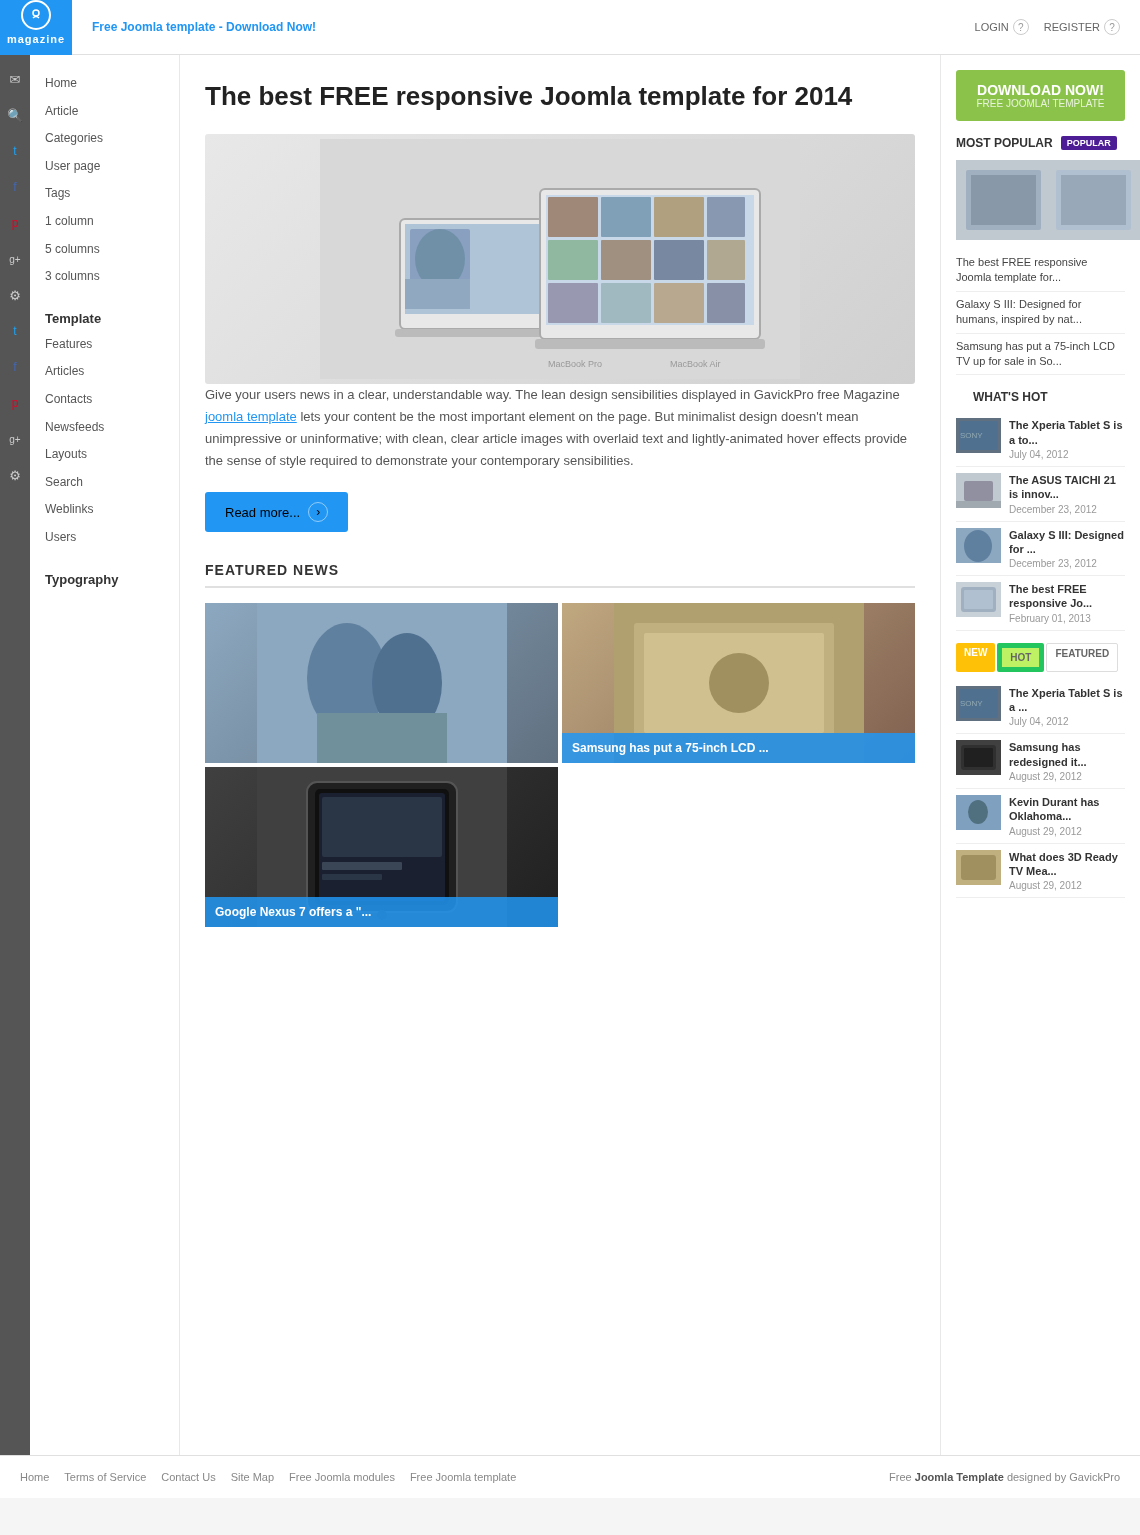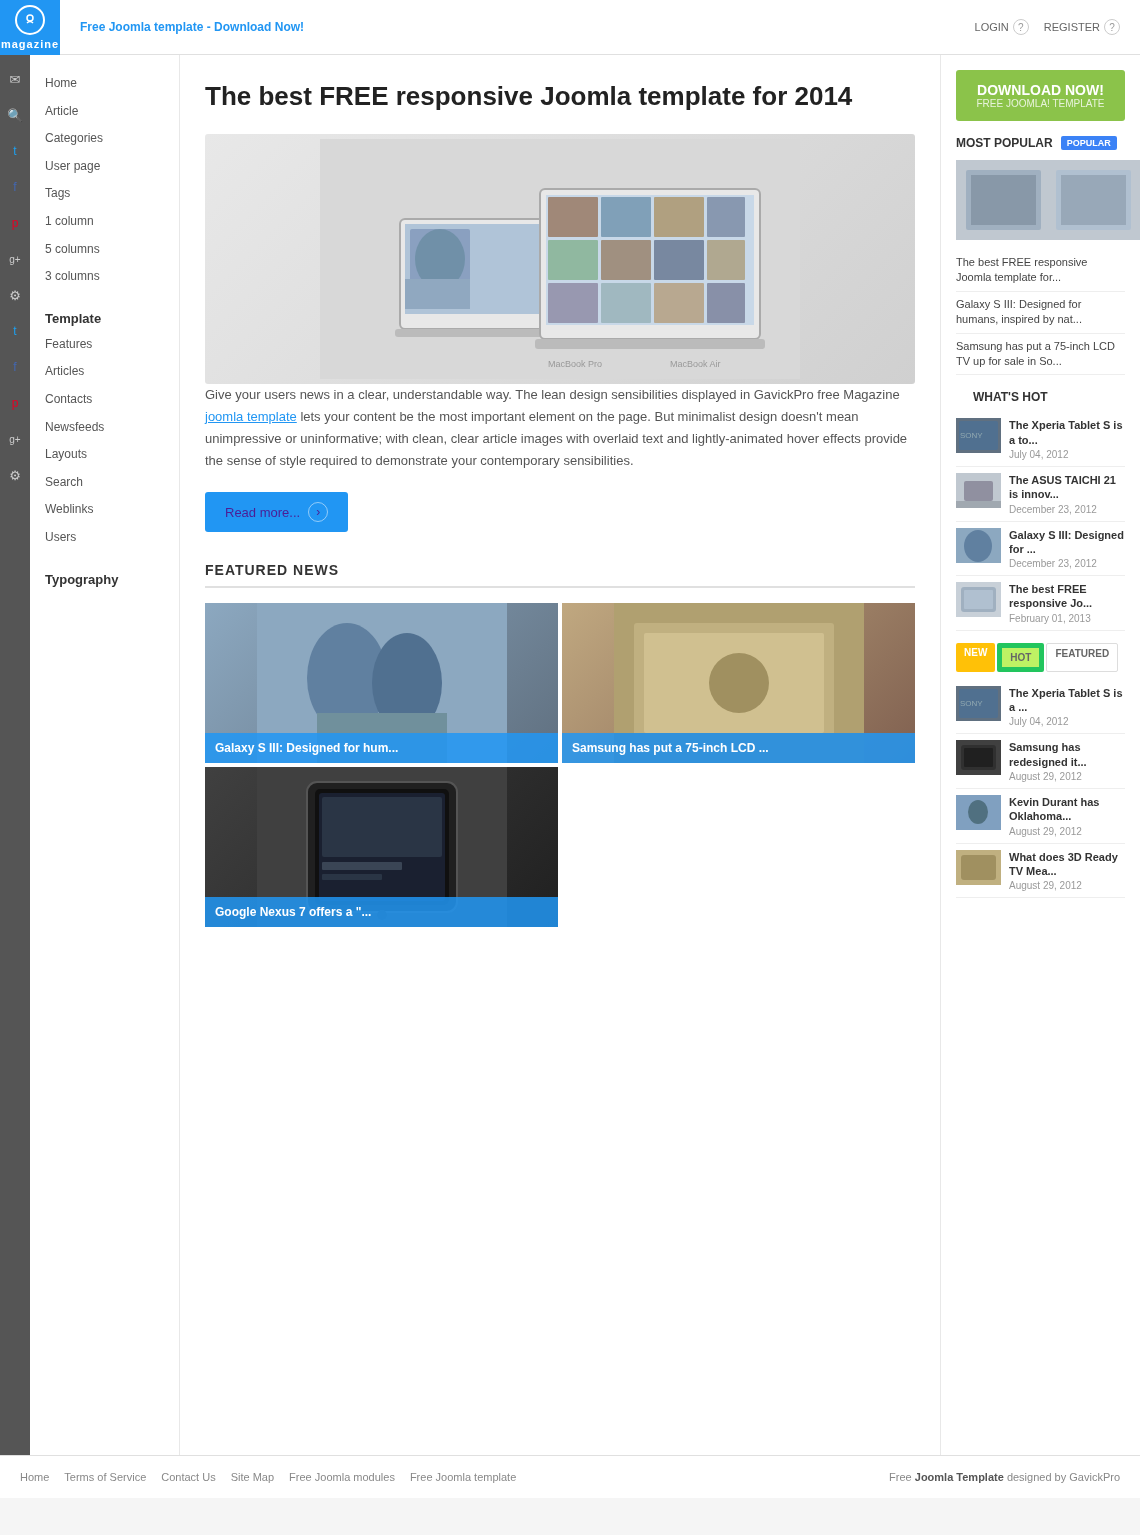--- a/index.html
+++ b/index.html
@@ -1,20 +1,20 @@
 <!DOCTYPE html>
 <html><head>
   <meta charset="utf-8">
   <style>
     * { margin: 0; padding: 0; box-sizing: border-box; }
     body { font-family: Arial, sans-serif; font-size: 13px; color: #333; background: #f5f5f5; }
     
     
     .top-bar { background: #fff; border-bottom: 1px solid #e0e0e0; display: flex; align-items: center; padding: 0 20px; height: 55px; }
-    .logo { background: #2196F3; width: 60px; height: 55px; display: flex; flex-direction: column; align-items: center; justify-content: center; color: #fff; margin-left: -20px; margin-right: 20px; }
+    .logo { background: #2196F3; width: 72px; height: 55px; display: flex; flex-direction: column; align-items: center; justify-content: flex-start; color: #fff; margin-left: -20px; margin-right: 20px; }
     .logo-icon { width: 30px; height: 30px; border: 2px solid #fff; border-radius: 50%; display: flex; align-items: center; justify-content: center; margin-bottom: 3px; }
     .logo-text { font-size: 11px; font-weight: bold; letter-spacing: 1px; }
     .site-tagline { font-size: 12px; color: #888; flex: 1; }
     .site-tagline span { color: #2196F3; font-weight: bold; }
     .top-nav { display: flex; gap: 15px; align-items: center; }
     .top-nav a { font-size: 11px; color: #666; text-decoration: none; display: flex; align-items: center; gap: 4px; }
     .top-nav .q-icon { width: 16px; height: 16px; border: 1px solid #ccc; border-radius: 50%; display: flex; align-items: center; justify-content: center; font-size: 10px; color: #999; }
 
     
     .page-wrapper { display: flex; max-width: 1140px; margin: 0 auto; background: #fff; }
@@ -34,37 +34,37 @@
 
     
     .right-sidebar { width: 200px; padding: 15px; background: #fff; border-left: 1px solid #e8e8e8; }
 
     
     .article-title { font-size: 26px; font-weight: bold; color: #222; margin-bottom: 20px; line-height: 1.3; }
     .hero-image { width: 100%; height: 250px; background: linear-gradient(135deg, #e8e8e8 0%, #d0d0d0 100%); border-radius: 3px; display: flex; align-items: center; justify-content: center; overflow: hidden; position: relative; }
 
     .article-body { font-size: 13px; line-height: 1.7; color: #555; margin-bottom: 20px; }
     .article-body a { color: #2196F3; }
-    .read-more-btn { background: #2196F3; color: #4c1d95; border: none; padding: 10px 20px; border-radius: 3px; font-size: 13px; cursor: pointer; display: flex; align-items: center; gap: 8px; }
+    .read-more-btn { background: #2196F3; color: #000000; border: none; padding: 10px 20px; border-radius: 3px; font-size: 13px; cursor: pointer; display: flex; align-items: center; gap: 8px; }
     .read-more-btn .arrow { width: 20px; height: 20px; border: 1px solid rgba(255,255,255,0.5); border-radius: 50%; display: flex; align-items: center; justify-content: center; font-size: 12px; }
 
     
     .section-title { font-size: 14px; font-weight: bold; color: #333; text-transform: uppercase; letter-spacing: 1px; margin: 30px 0 15px; border-bottom: 2px solid #e0e0e0; padding-bottom: 8px; }
     .featured-grid { display: grid; grid-template-columns: 1fr 1fr; gap: 4px; }
     .featured-item { position: relative; overflow: hidden; }
     .featured-img-placeholder { width: 100%; height: 160px; display: flex; align-items: center; justify-content: center; font-size: 11px; color: #999; }
     .featured-caption { position: absolute; bottom: 0; left: 0; right: 0; background: rgba(33,150,243,0.85); color: #fff; padding: 8px 10px; font-size: 12px; font-weight: bold; }
     .fi-1 .featured-img-placeholder { background: linear-gradient(135deg, #8ca8c0 0%, #607080 100%); }
     .fi-2 .featured-img-placeholder { background: linear-gradient(135deg, #c0a880 0%, #806050 100%); }
     .fi-3 .featured-img-placeholder { background: linear-gradient(135deg, #80c0d0 0%, #406080 100%); }
     .fi-4 .featured-img-placeholder { background: linear-gradient(135deg, #404040 0%, #202020 100%); }
 
     
     .rs-section-title { font-size: 12px; font-weight: bold; color: #333; margin-bottom: 10px; display: flex; align-items: center; gap: 8px; }
-    .popular-badge { background: #3b82f6; color: #fff; font-size: 9px; padding: 2px 6px; border-radius: 2px; font-weight: bold; }
+    .popular-badge { background: #4c1d95; color: #fff; font-size: 9px; padding: 2px 6px; border-radius: 2px; font-weight: bold; }
     .rs-popular-img { width: 100%; height: 80px; background: linear-gradient(135deg, #c0c8d0 0%, #8090a0 100%); margin-bottom: 10px; border-radius: 2px; }
     .rs-popular-item { font-size: 11px; color: #444; padding: 5px 0; border-bottom: 1px solid #eee; line-height: 1.4; }
     .whats-hot-title { font-size: 12px; font-weight: bold; color: #333; margin: 15px 17px 8px; }
     .hot-item { display: flex; gap: 8px; padding: 6px 0; border-bottom: 1px solid #eee; }
     .hot-thumb { width: 45px; height: 35px; border-radius: 2px; flex-shrink: 0; }
     .hot-thumb-1 { background: linear-gradient(135deg, #607080 0%, #304050 100%); }
     .hot-thumb-2 { background: linear-gradient(135deg, #c0c8d0 0%, #8090a0 100%); }
     .hot-thumb-3 { background: linear-gradient(135deg, #8ca8c0 0%, #304060 100%); }
     .hot-thumb-4 { background: linear-gradient(135deg, #c8d0d8 0%, #8090a0 100%); }
     .hot-info { flex: 1; }
@@ -223,21 +223,20 @@
     <div class="featured-grid">
       <div class="featured-item fi-1">
         <div class="featured-img-placeholder">
           <svg width="250" height="160" viewBox="0 0 250 160">
             <rect width="250" height="160" fill="#8ca8c0"></rect>
             <ellipse cx="90" cy="75" rx="40" ry="55" fill="#6080a0"></ellipse>
             <ellipse cx="150" cy="80" rx="35" ry="50" fill="#507090"></ellipse>
             <rect x="60" y="110" width="130" height="50" fill="#70909c"></rect>
           </svg>
         </div>
-        <div class="featured-caption">Galaxy S III: Designed for hum...</div>
       </div>
       <div class="featured-item fi-2">
         <div class="featured-img-placeholder">
           <svg width="250" height="160" viewBox="0 0 250 160">
             <rect width="250" height="160" fill="#b0a070"></rect>
             <rect x="20" y="20" width="200" height="120" fill="#c0b080" rx="3"></rect>
             <rect x="30" y="30" width="180" height="100" fill="#d0c090" rx="2"></rect>
             <circle cx="125" cy="80" r="30" fill="#a09060"></circle>
             <rect x="0" y="130" width="250" height="30" fill="#8a7050"></rect>
           </svg>

